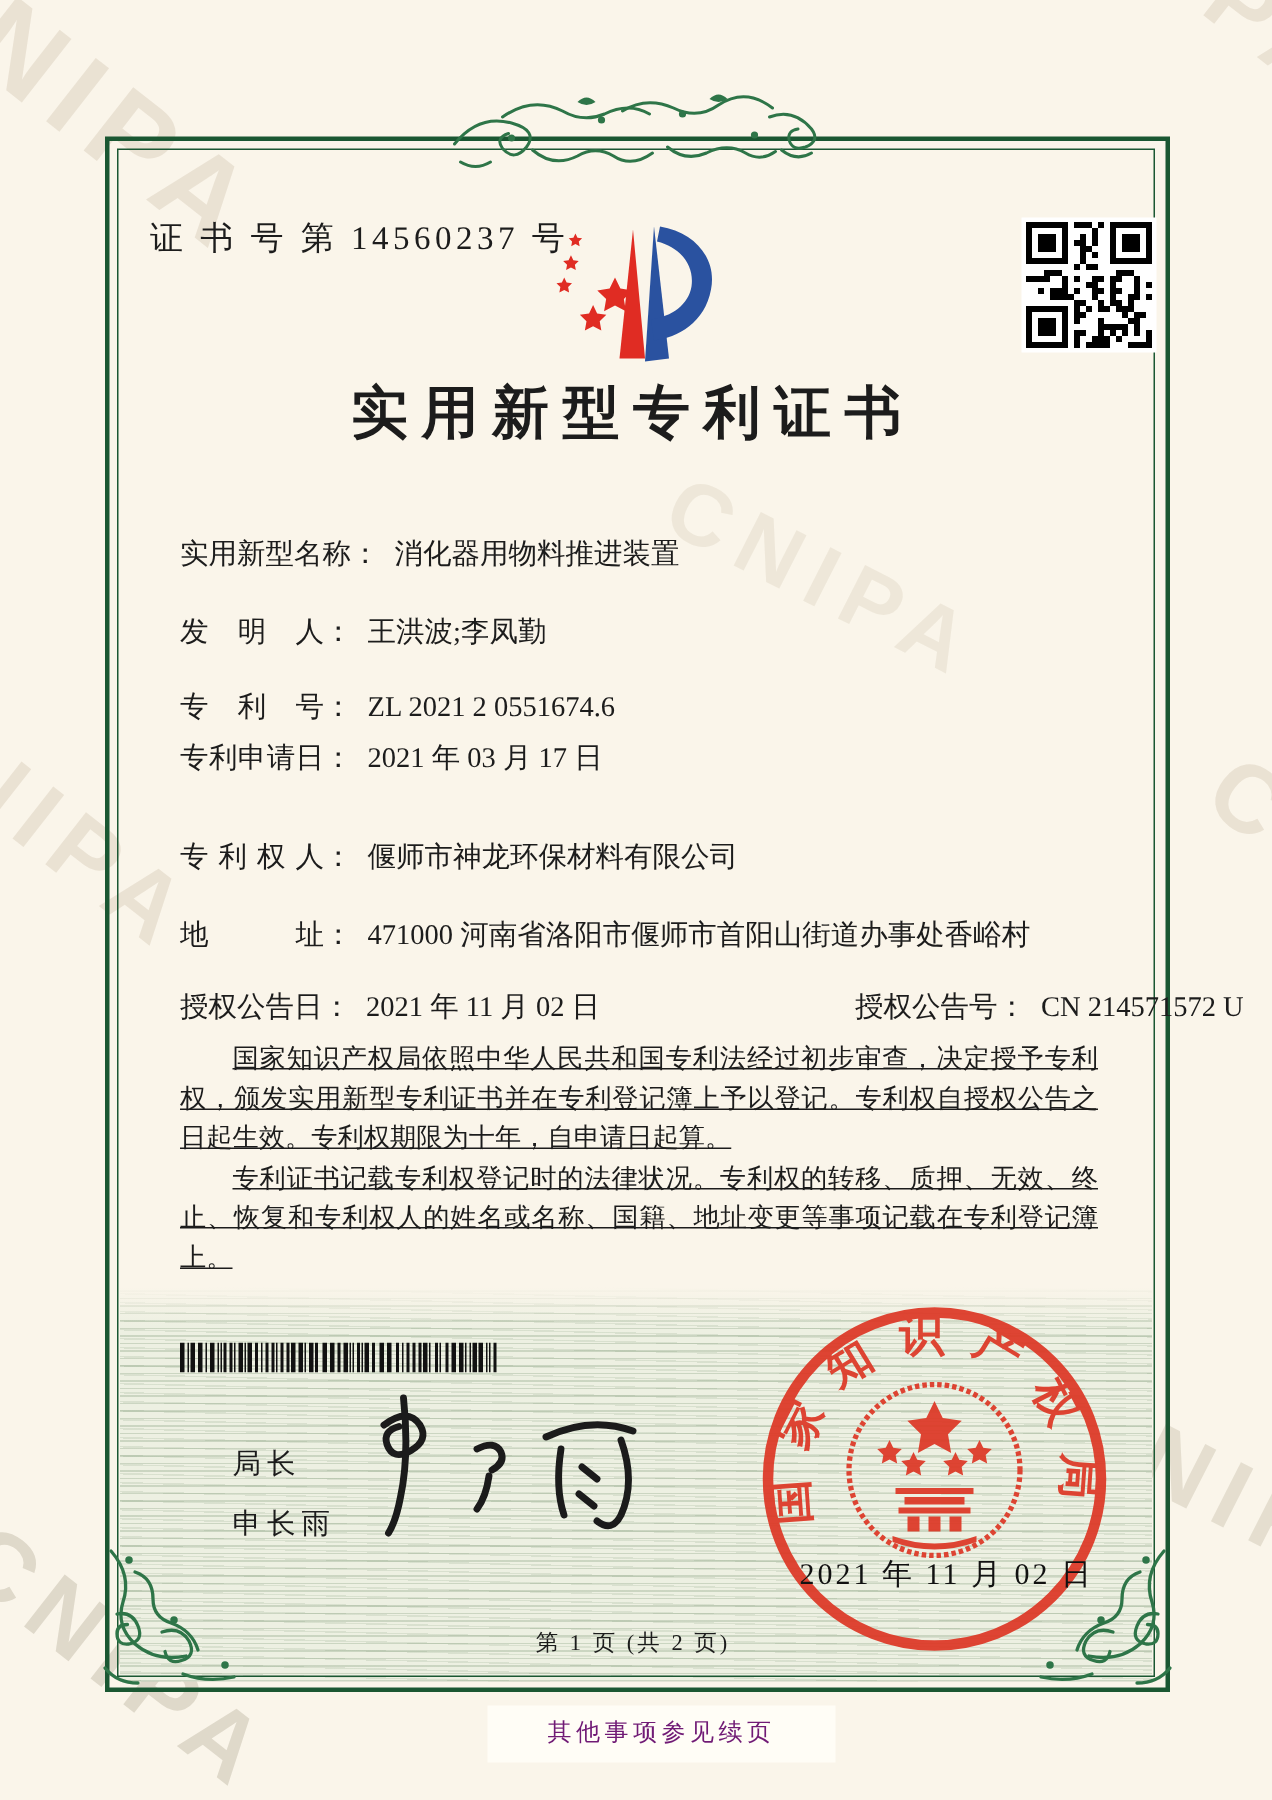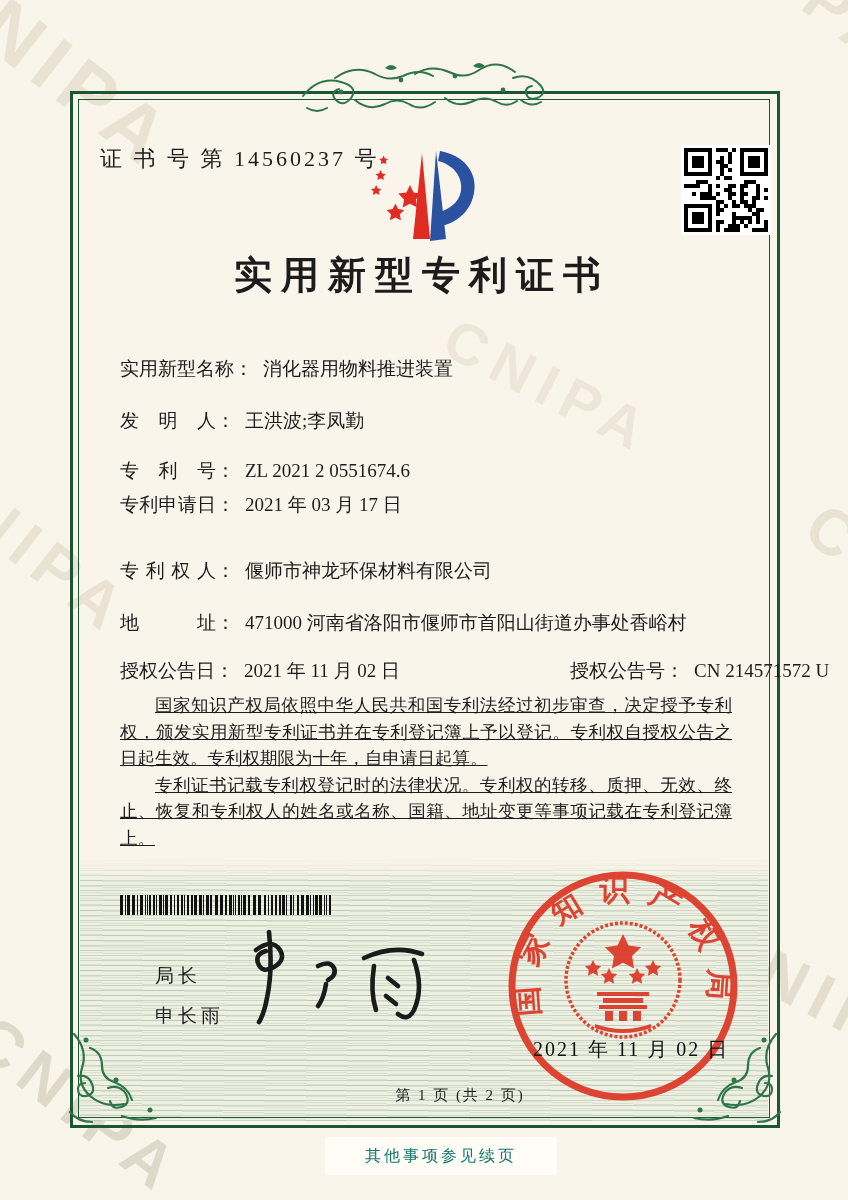--- a/index.html
+++ b/index.html
@@ -53,24 +53,24 @@
   
   .barcode{position:absolute;left:120px;top:895px;z-index:3;}
   .signoff{position:absolute;left:117px;top:963px;z-index:3;font-size:19px;letter-spacing:4px;margin-left:38px;}
   .signoff div{margin-bottom:14px;}
   .signature{position:absolute;left:222px;top:928px;z-index:3;}
   .seal{position:absolute;left:505px;top:868px;z-index:3;opacity:0.93;}
   .seal-date{
     position:absolute;left:533px;top:1036px;z-index:4;font-size:20px;
     letter-spacing:2px;color:#111;white-space:nowrap;
   }
-  .page-info{position:absolute;left:70px;top:1086px;width:704px;text-align:center;font-size:15px;letter-spacing:2px;z-index:3;padding-left:38px;}
+  .page-info{position:absolute;left:70px;top:1086px;width:704px;text-align:center;font-size:15px;letter-spacing:2px;z-index:3;}
   .cont-note{
     position:absolute;left:325px;top:1137px;width:232px;height:38px;z-index:3;
-    background:#fffdf6;text-align:center;line-height:38px;font-size:16px;letter-spacing:3px;color:#0f766e;
+    background:#fffdf6;text-align:center;line-height:38px;font-size:16px;letter-spacing:3px;color:#701a75;
   }
   .ornament{position:absolute;z-index:3;pointer-events:none;}
   .orn-top{left:295px;top:56px;}
   .orn-bl{left:64px;top:1028px;}
   .orn-br{left:682px;top:1028px;transform:scaleX(-1);}
 </style>
 </head>
 <body>
 
 <div class="page">

